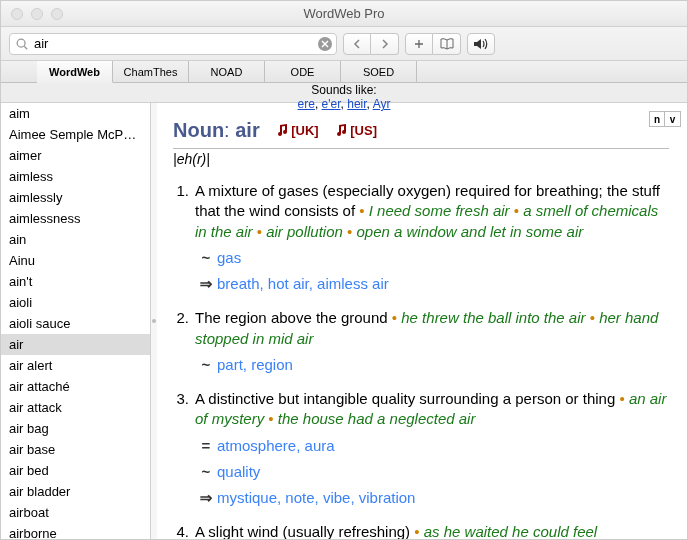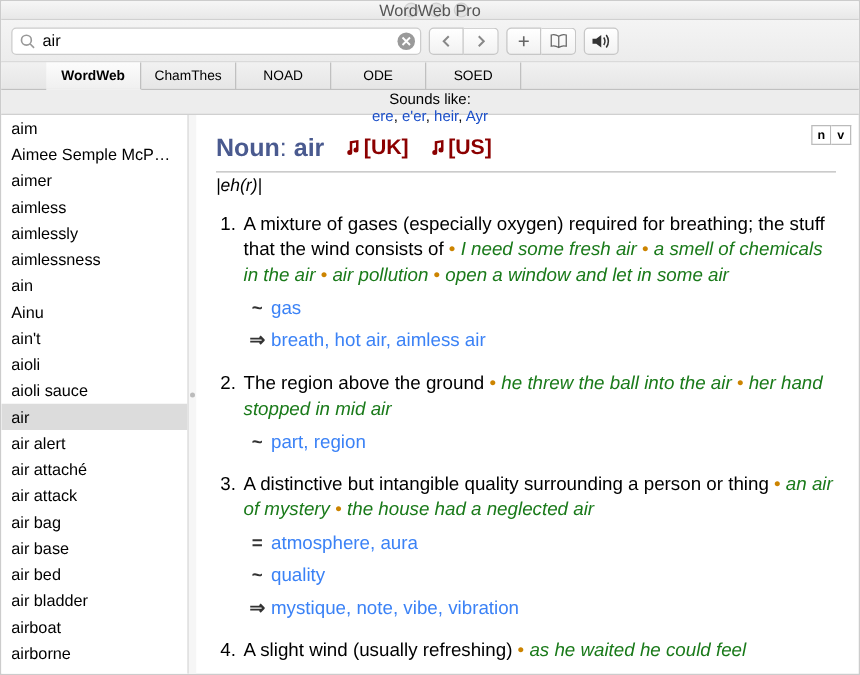--- a/index.html
+++ b/index.html
@@ -1,52 +1,52 @@
 <!DOCTYPE html>
 <html><head>
 <meta charset="utf-8">
 <style>
 * { box-sizing: border-box; margin: 0; padding: 0; }
 body { font-family: -apple-system, "Helvetica Neue", Arial, sans-serif; font-size: 13px; color: #000; background: #fff; width: 688px; height: 540px; overflow: hidden; }
 .window { width: 688px; height: 540px; display: flex; flex-direction: column; border: 1px solid #ccc; }
-.titlebar { height: 15px; background: linear-gradient(#f6f6f6,#e8e8e8); display: flex; align-items: center; position: relative; border-bottom: 1px solid #d0d0d0; justify-content: center; }
+.titlebar { height: 26px; background: linear-gradient(#f6f6f6,#e8e8e8); display: flex; align-items: center; position: relative; border-bottom: 1px solid #d0d0d0; }
 .traffic { display: flex; gap: 8px; padding-left: 10px; }
 .tdot { width: 12px; height: 12px; border-radius: 50%; background: #e4e4e4; border: 1px solid #d0d0d0; }
 .title { position: absolute; left: 0; right: 0; text-align: center; font-size: 13px; color: #555; }
 .toolbar { height: 34px; background: linear-gradient(#f4f4f4,#ececec); display: flex; align-items: center; padding: 0 8px; gap: 6px; border-bottom: 1px solid #d0d0d0; }
 .search { flex: 0 0 328px; position: relative; }
 .search input { width: 100%; height: 22px; border: 1px solid #ccc; border-radius: 4px; padding: 0 24px 0 24px; font-size: 13px; background: #fff; }
 .mag { position: absolute; left: 6px; top: 4px; width: 14px; height: 14px; }
 .clear { position: absolute; right: 5px; top: 4px; width: 14px; height: 14px; border-radius: 50%; background: #9a9a9a; display: flex; align-items: center; justify-content: center; cursor: pointer; }
 .clear svg { width: 8px; height: 8px; }
 .btngrp { display: flex; }
 .btn { height: 22px; min-width: 28px; border: 1px solid #c7c7c7; background: linear-gradient(#fff,#f2f2f2); display: flex; align-items: center; justify-content: center; cursor: pointer; }
 .btngrp .btn + .btn { border-left: none; }
 .btngrp .btn:first-child { border-radius: 4px 0 0 4px; }
 .btngrp .btn:last-child { border-radius: 0 4px 4px 0; }
 .btn.single { border-radius: 4px; }
 .spacer { flex: 1; }
 .tabs { height: 22px; background: linear-gradient(#f1f1f1,#e6e6e6); display: flex; border-bottom: 1px solid #c0c0c0; padding-left: 36px; }
 .tab { width: 76px; height: 22px; display: flex; align-items: center; justify-content: center; font-size: 11px; border-right: 1px solid #c0c0c0; cursor: pointer; }
 .tab.active { background: linear-gradient(#fcfcfc,#f0f0f0); font-weight: bold; border-bottom: 1px solid #f0f0f0; margin-bottom: -1px; }
 .infobar { height: 20px; background: #ededed; border-bottom: 1px solid #d0d0d0; display: flex; align-items: center; padding: 0 6px; font-size: 12px; flex-direction: column; }
-.infobar .links a { color: #1a4ec8; cursor: pointer; text-align: right; }
+.infobar .links a { color: #1a4ec8; text-decoration: underline; cursor: pointer; text-align: right; }
 .nv { margin-left: auto; display: flex; }
 .nv span { width: 16px; height: 16px; border: 1px solid #bbb; background: #fff; display: flex; align-items: center; justify-content: center; font-size: 10px; font-weight: bold; cursor: pointer; }
 .nv span + span { border-left: none; }
 .content { flex: 1; display: flex; overflow: hidden; }
 .sidebar { width: 150px; overflow-y: auto; border-right: 1px solid #d0d0d0; font-size: 13px; background: #fff; }
 .sidebar div { padding: 1px 8px; cursor: pointer; white-space: nowrap; overflow: hidden; text-overflow: ellipsis; line-height: 19px; }
 .sidebar div.sel { background: #dcdcdc; }
 .splitter { width: 6px; background: #f6f6f6; display: flex; align-items: center; justify-content: center; cursor: col-resize; }
 .splitter .dot { width: 4px; height: 4px; border-radius: 50%; background: #bbb; margin: 1px 0; }
 .defpane { flex: 1; overflow-y: auto; padding: 16px 18px 10px 16px; }
 .headword { font-size: 20px; color: #4a5a8f; }
 .headword b { font-weight: bold; }
-.audio { display: inline-flex; align-items: center; margin-left: 10px; color: #8b0000; font-size: 17px; font-weight: bold; cursor: pointer; text-align: center; }
+.audio { display: inline-flex; align-items: center; margin-left: 10px; color: #8b0000; font-size: 13px; font-weight: bold; cursor: pointer; text-align: center; }
 .audio svg { width: 14px; height: 14px; margin-right: 2px; }
 .pron { font-style: italic; border-top: 1px solid #bbb; margin-top: 6px; padding-top: 2px; font-size: 14px; }
 .sense { display: flex; margin-top: 14px; font-size: 15px; line-height: 1.35; }
 .sn { width: 22px; flex-shrink: 0; text-align: right; padding-right: 6px; }
 .sbody { flex: 1; }
 .ex { color: #1a7a1a; font-style: italic; }
 .bullet { color: #cc8400; }
 .rel { display: flex; margin-top: 6px; font-size: 15px; }
 .rsym { width: 22px; text-align: center; color: #333; font-weight: bold; flex-shrink: 0; }
 .rlist { color: #3b82f6; }

